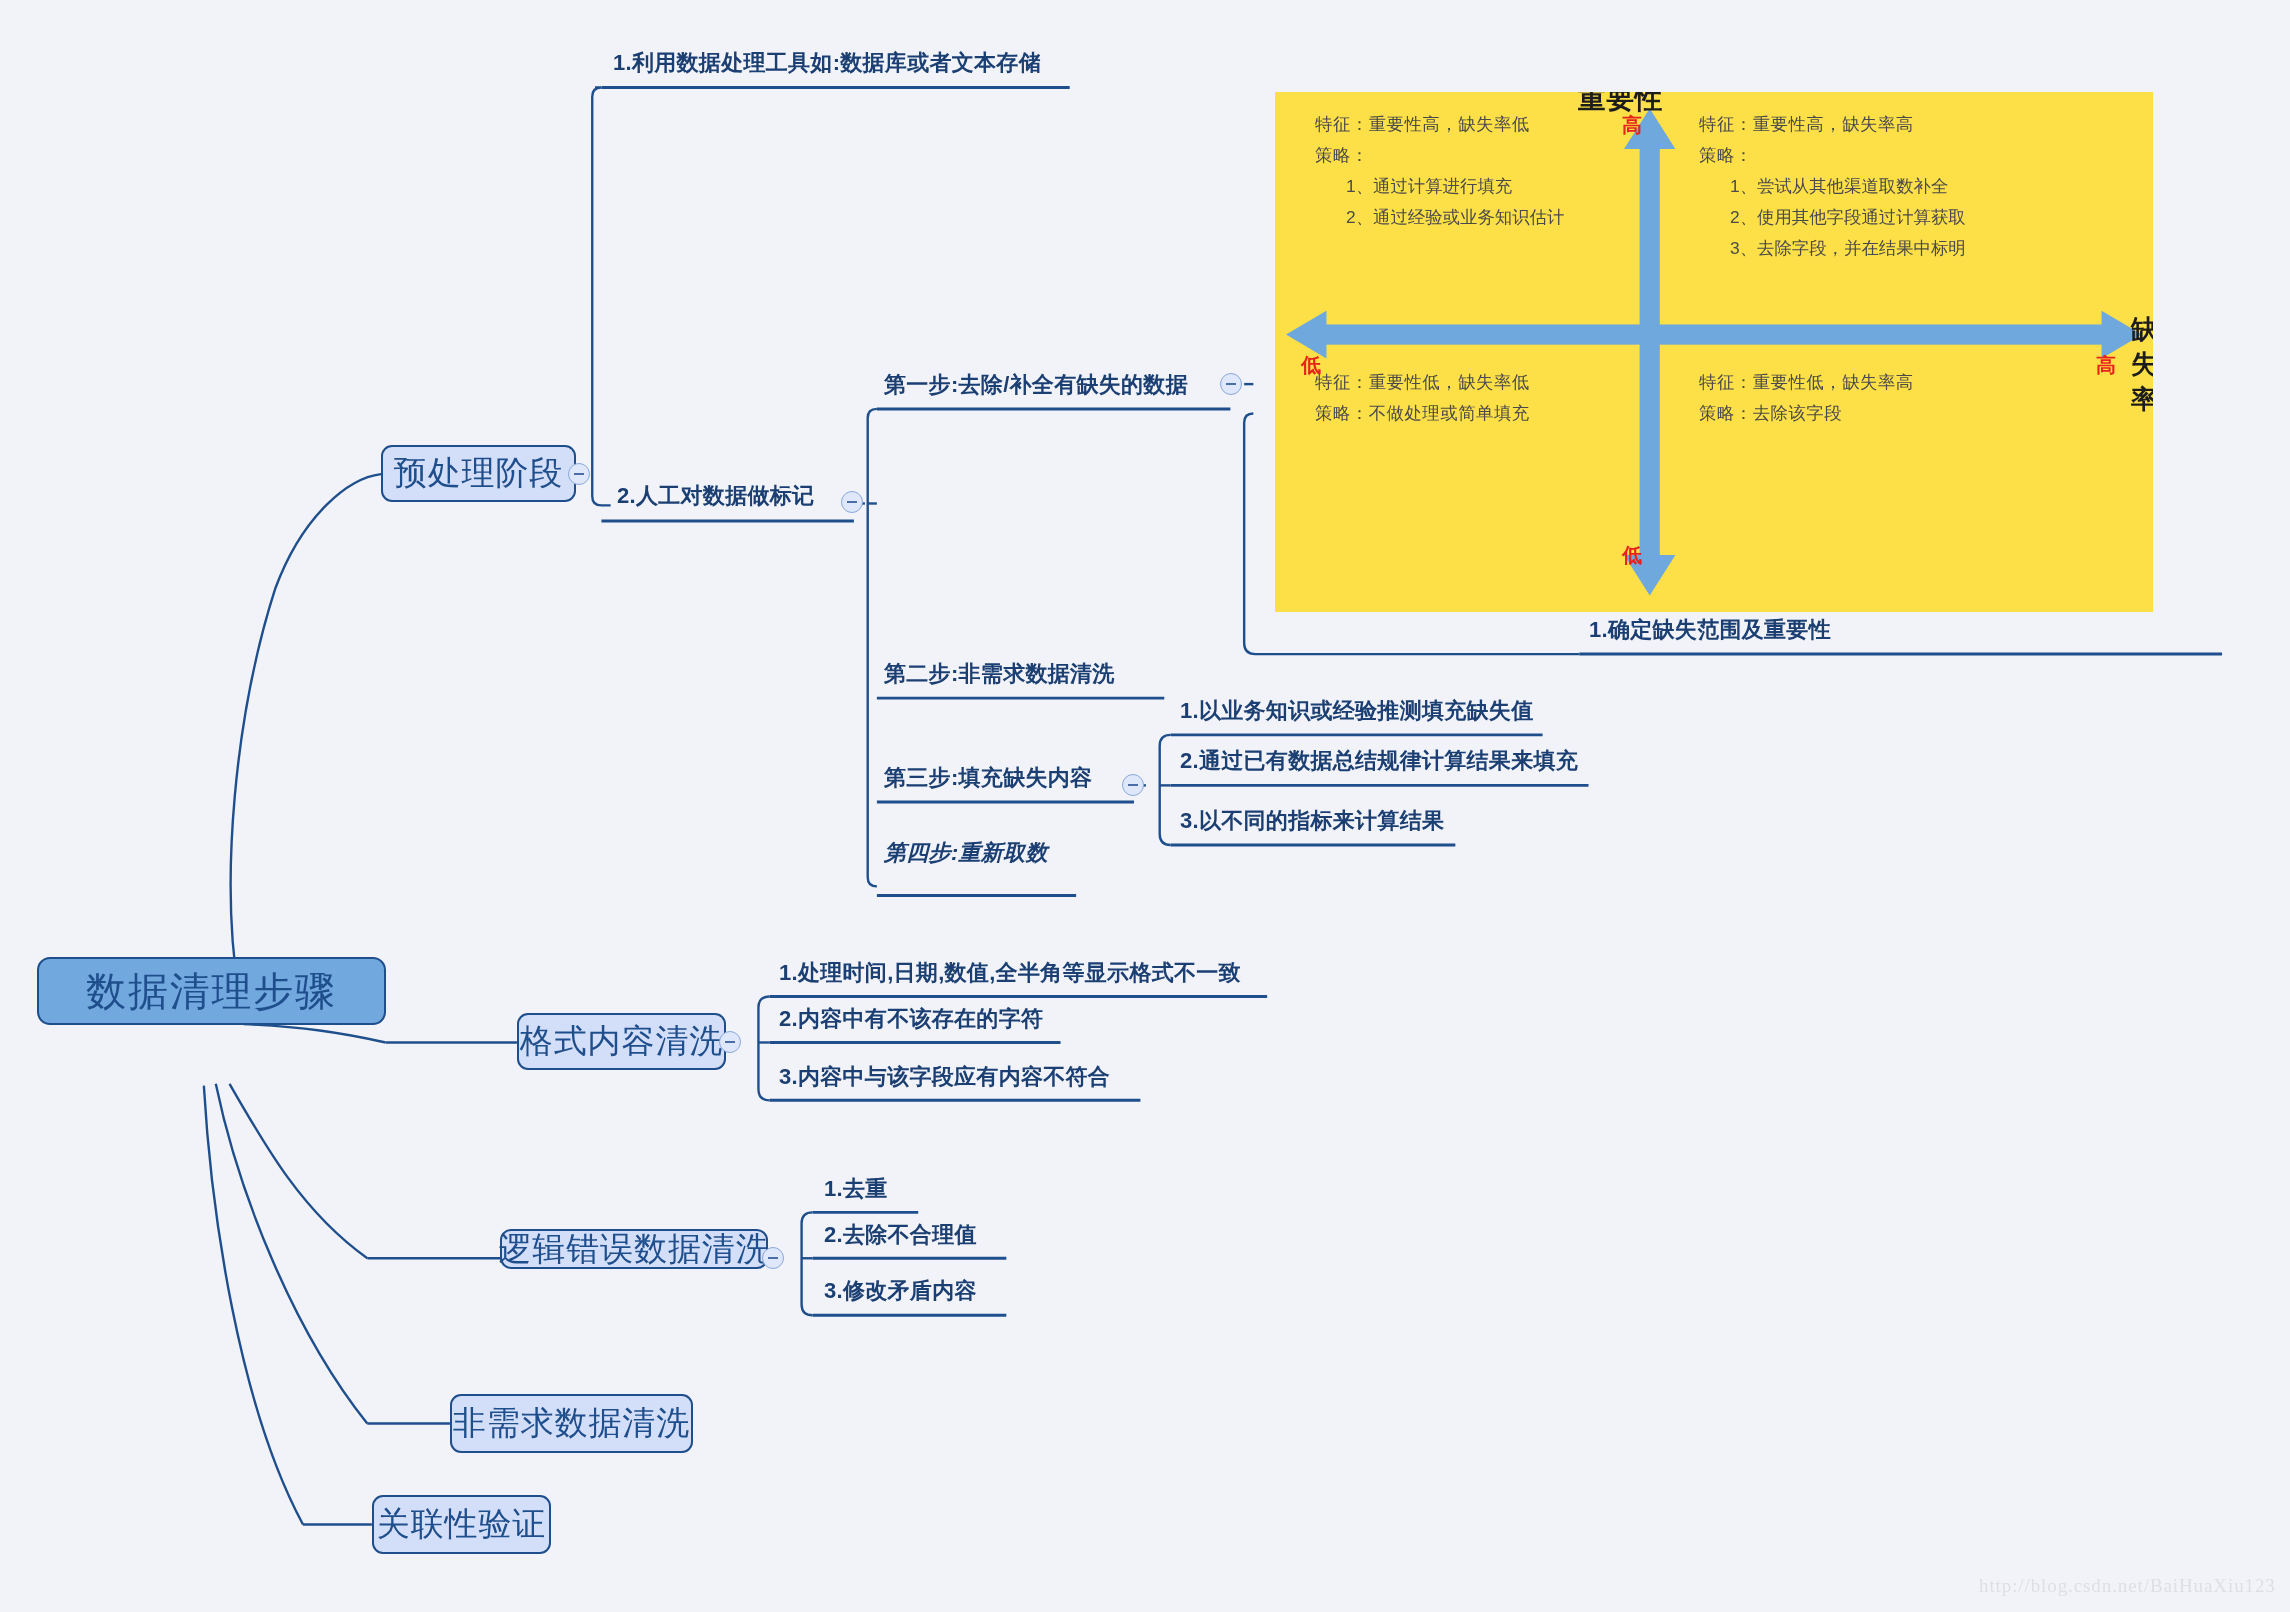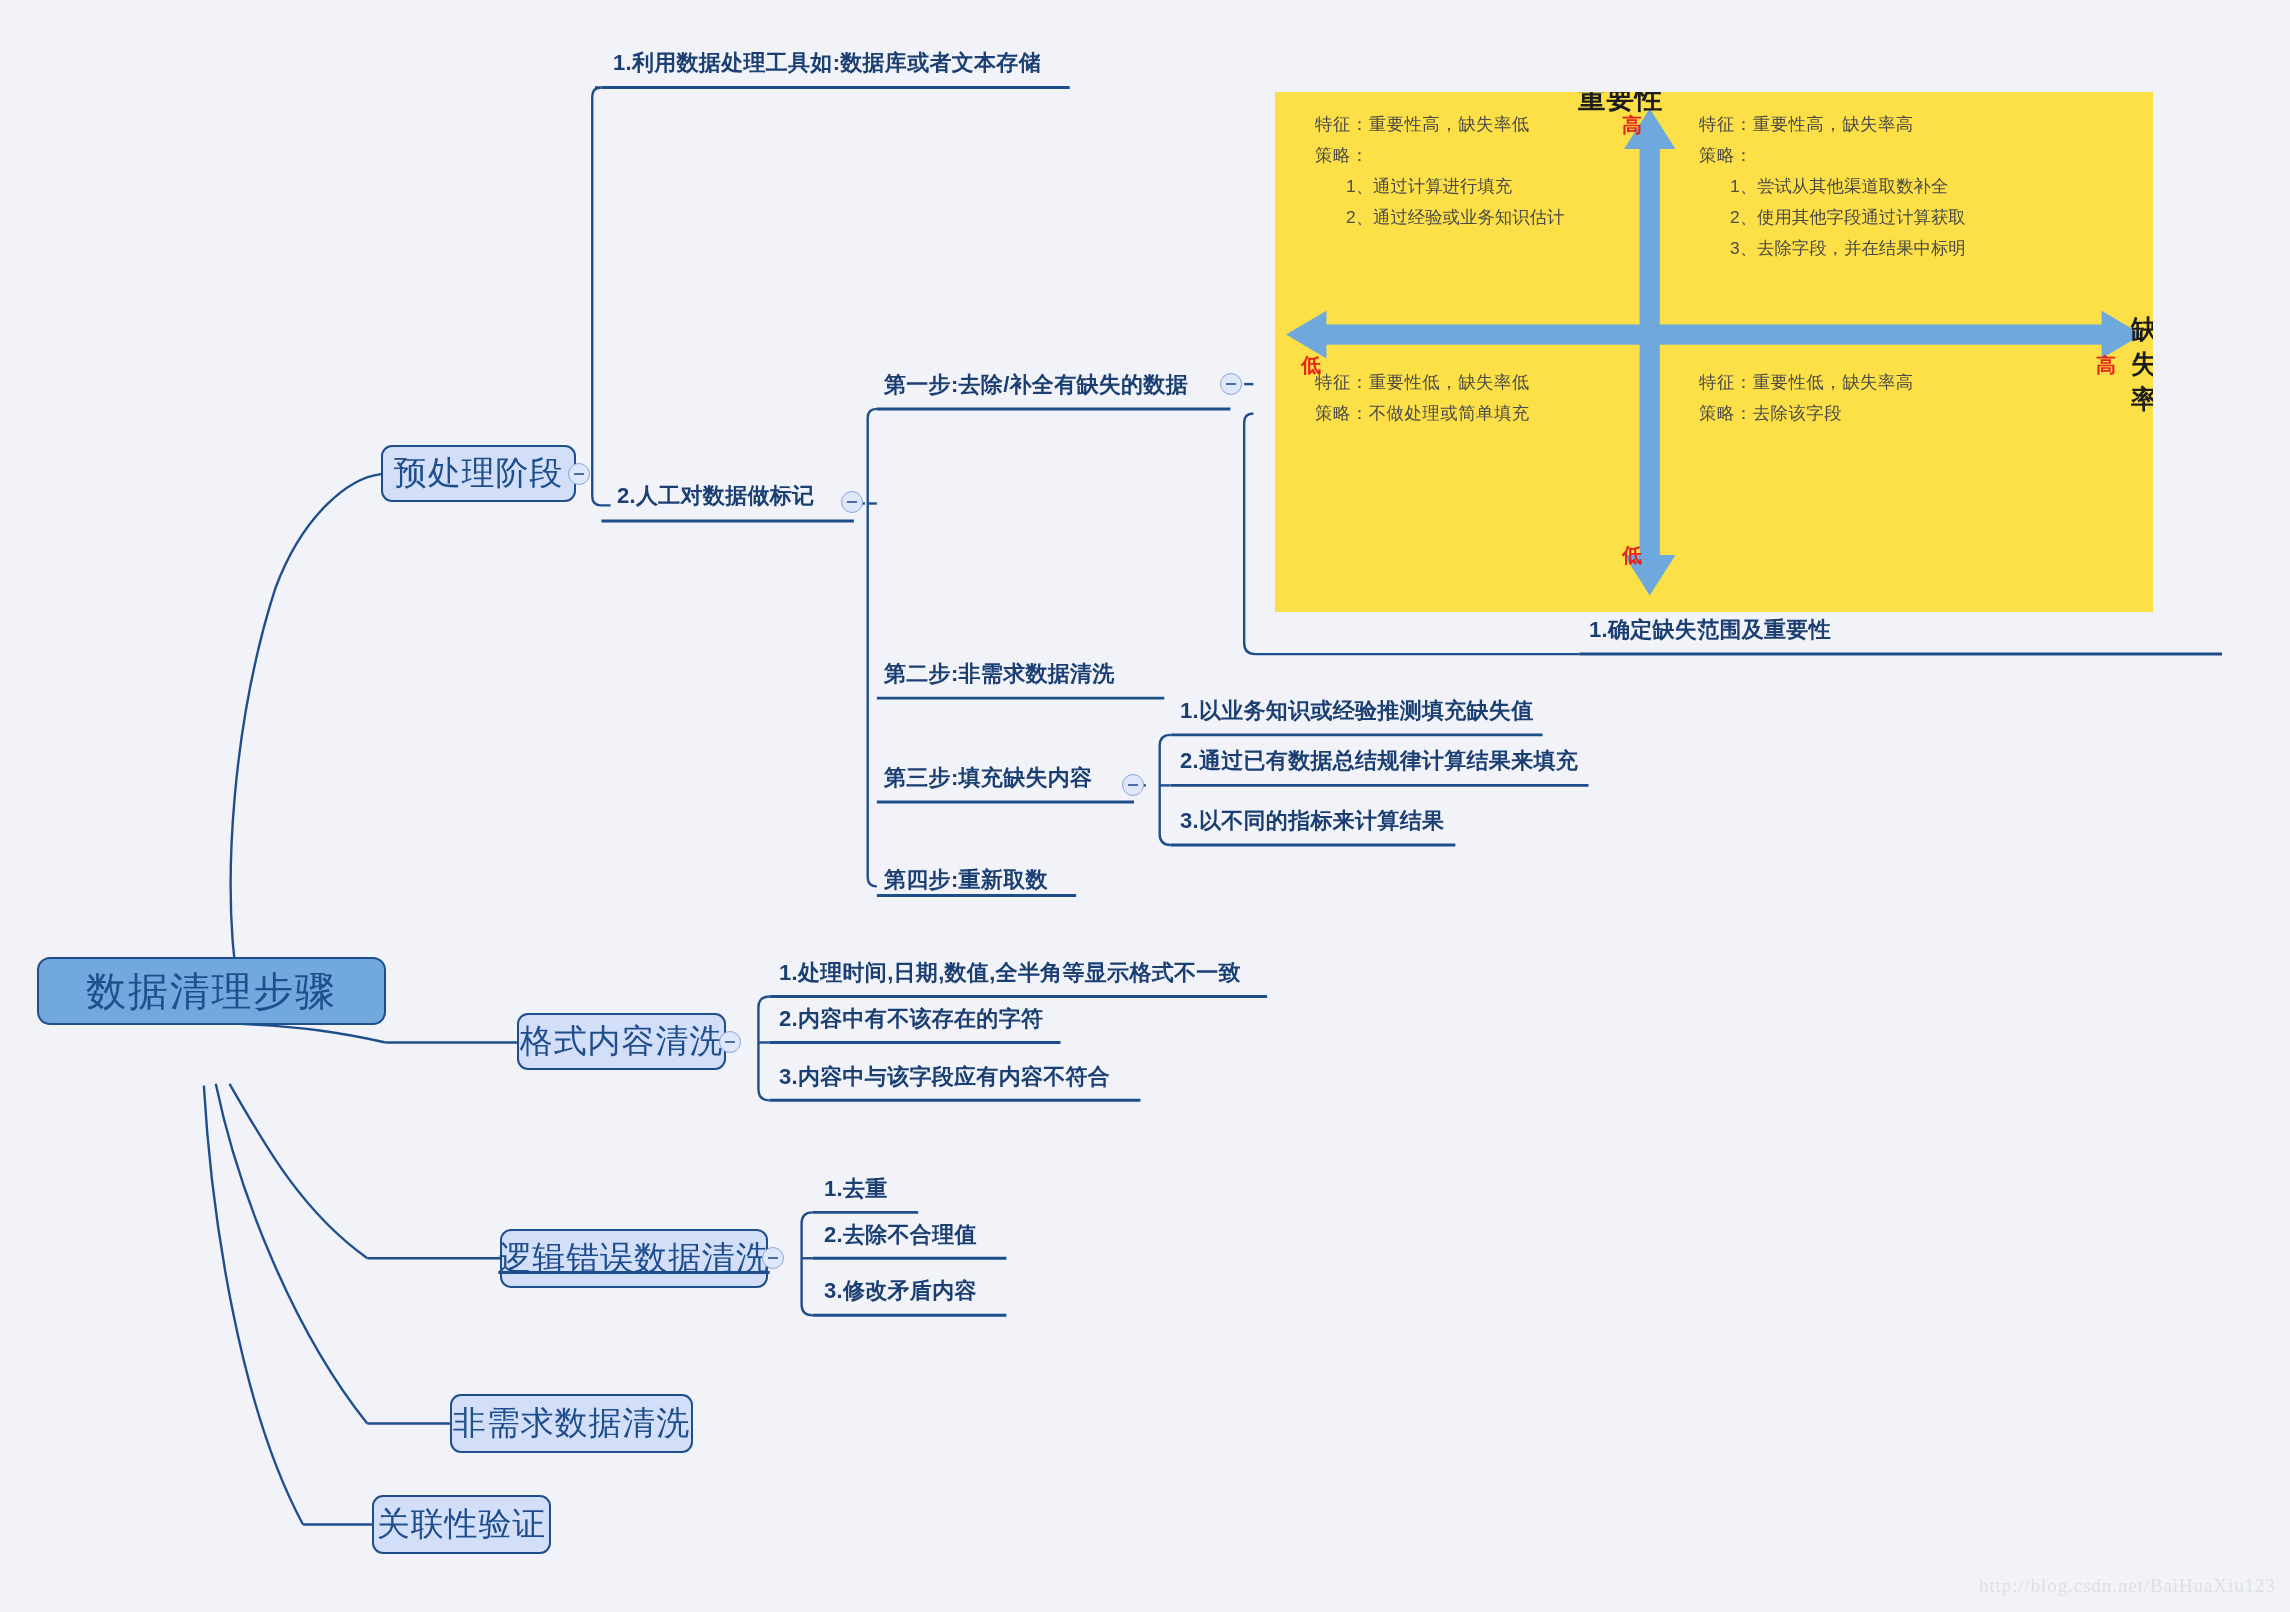--- a/index.html
+++ b/index.html
@@ -217,21 +217,21 @@
   <div class="node node-main" style="left:381px; top:445px; width:195px; height:57px;">
     <span>预处理阶段</span>
   </div>
   <div class="toggle" style="left:568px; top:463px;"></div>
 
   <div class="node node-main" style="left:517px; top:1013px; width:209px; height:57px;">
     <span>格式内容清洗</span>
   </div>
   <div class="toggle" style="left:719px; top:1031px;"></div>
 
-  <div class="node node-main" style="left:500px; top:1229px; width:268px; height:59px;text-decoration:underline;">
+  <div class="node node-main" style="left:500px; top:1229px; width:268px; height:40px;">
     <span>逻辑错误数据清洗</span>
   </div>
   <div class="toggle" style="left:762px; top:1247px;"></div>
 
   <div class="node node-main" style="left:450px; top:1394px; width:243px; height:59px;">
     <span>非需求数据清洗</span>
   </div>
 
   <div class="node node-main" style="left:372px; top:1495px; width:179px; height:59px;">
     <span>关联性验证</span>
@@ -243,21 +243,21 @@
   <div class="toggle" style="left:841px; top:491px;"></div>
 
   <div class="node-free" style="left:884px; top:370px;">第一步:去除/补全有缺失的数据</div>
   <div class="toggle" style="left:1220px; top:373px;"></div>
 
   <div class="node-free" style="left:884px; top:659px;">第二步:非需求数据清洗</div>
 
   <div class="node-free" style="left:884px; top:763px;">第三步:填充缺失内容</div>
   <div class="toggle" style="left:1122px; top:774px;"></div>
 
-  <div class="node-free" style="left:884px; top:865px;">第四步:重新取数</div>
+  <div class="node-free" style="left:884px; top:838px;font-style:italic;">第四步:重新取数</div>
 
   <div class="node-free" style="left:1589px; top:615px;">1.确定缺失范围及重要性</div>
 
   <div class="node-free" style="left:1180px; top:696px;">1.以业务知识或经验推测填充缺失值</div>
   <div class="node-free" style="left:1180px; top:746px;">2.通过已有数据总结规律计算结果来填充</div>
   <div class="node-free" style="left:1180px; top:806px;">3.以不同的指标来计算结果</div>
 
   <div class="node-free" style="left:779px; top:958px;">1.处理时间,日期,数值,全半角等显示格式不一致</div>
   <div class="node-free" style="left:779px; top:1004px;">2.内容中有不该存在的字符</div>
   <div class="node-free" style="left:779px; top:1062px;">3.内容中与该字段应有内容不符合</div>

